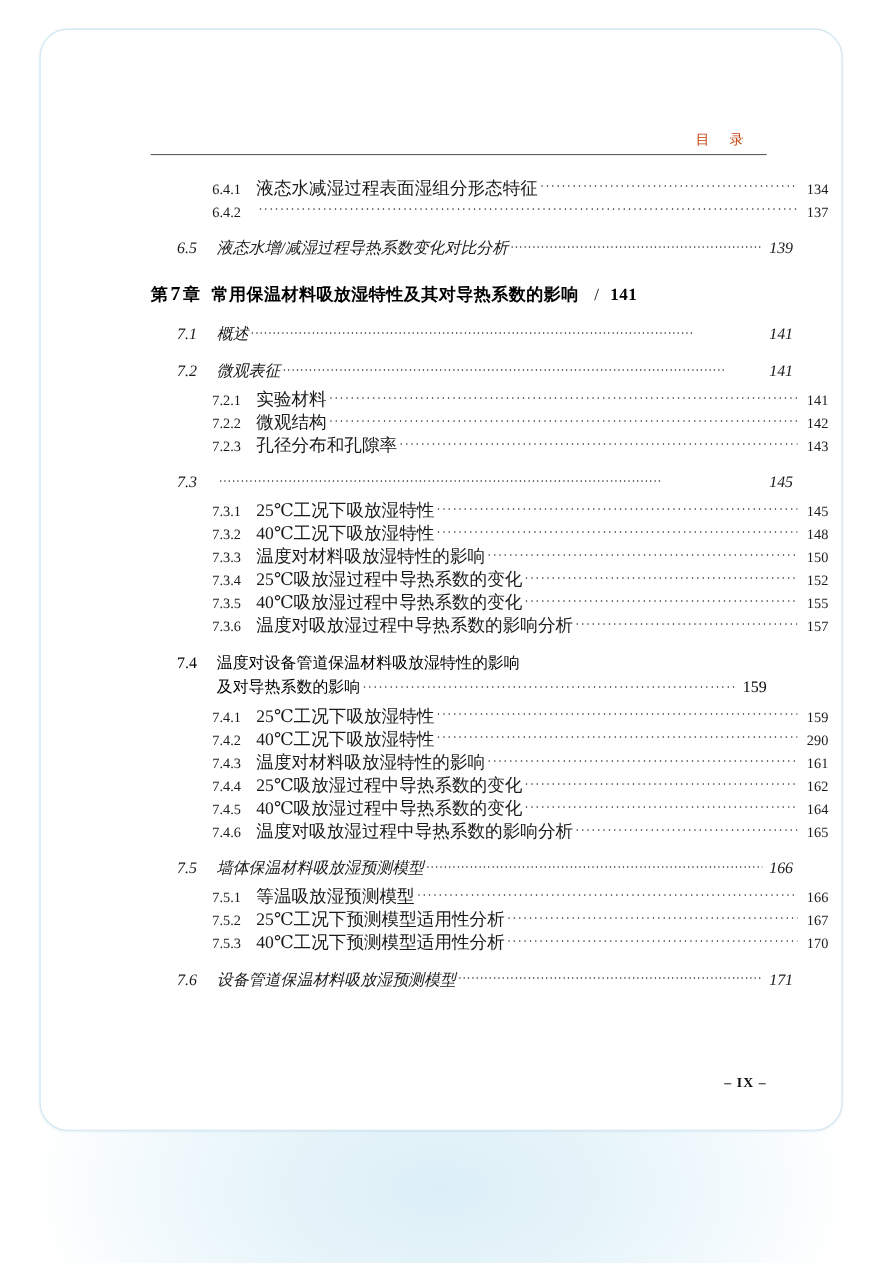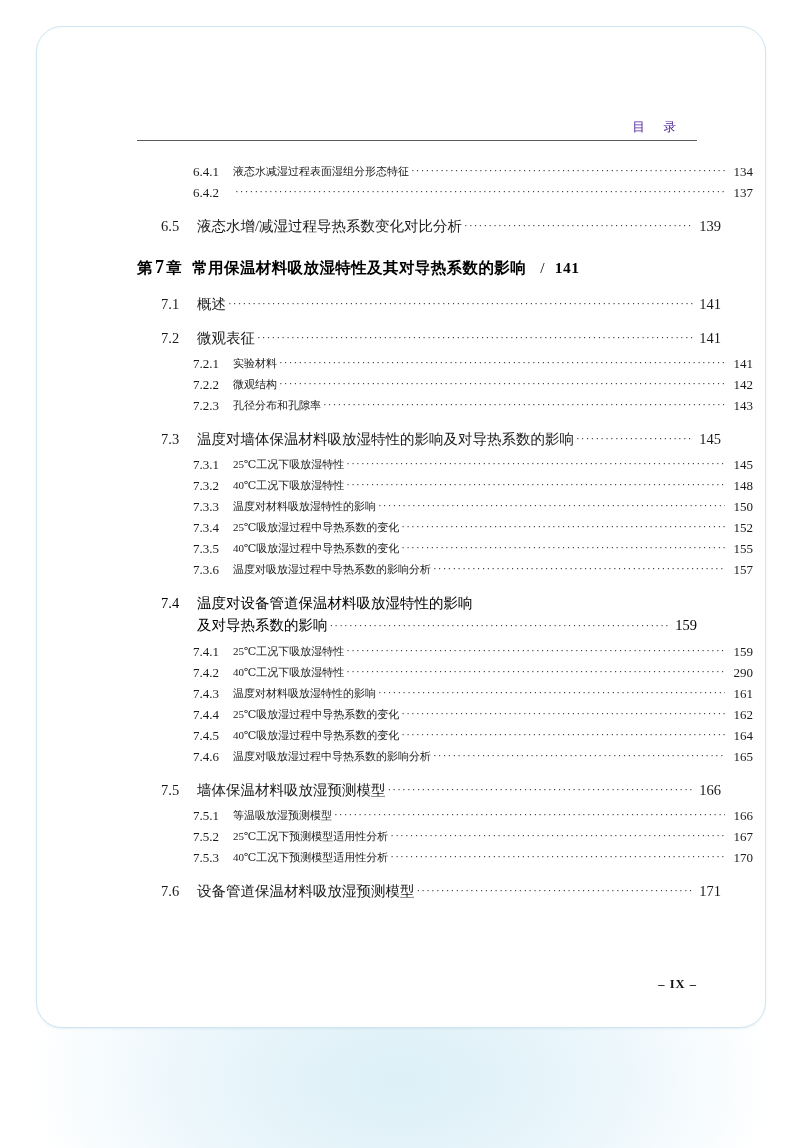--- a/index.html
+++ b/index.html
@@ -45,21 +45,21 @@
   .runhead {
     position: relative;
     height: 26px;
     margin-bottom: 16px;
   }
   .runhead-title {
     position: absolute;
     right: 18px;
     top: 0;
     font-size: 12.5px;
-    color: #4c1d95;
+    color: #c2410c;
     letter-spacing: 3px;
     font-family: "Liberation Serif", "DejaVu Serif", serif;
   }
   .runhead-rule {
     position: absolute;
     left: 0;
     right: 0;
     top: 21px;
     height: 1px;
     background: #5b5b5b;
@@ -106,29 +106,30 @@
     min-width: 26px;
   }
 
   
   .lvl3 {
     font-size: 13px;
     line-height: 21px;
     padding-left: 56px;
   }
   .lvl3 .num { width: 40px; }
-  .lvl3 .txt { font-size: 11px; }
+  .lvl3 .txt { font-size: 16px; }
 
   
   .lvl2 {
     font-size: 14.5px;
     line-height: 22px;
     padding-left: 24px;
     margin-top: 12px;
     margin-bottom: 4px;
+    font-style: italic;
   }
   .lvl2 .num { width: 36px; }
   .lvl2.first { margin-top: 14px; }
 
   
   .lvl2-multi {
     padding-left: 24px;
     margin-top: 12px;
     margin-bottom: 4px;
     font-size: 14.5px;
@@ -257,21 +258,20 @@
 
       <div class="row lvl3">
         <span class="num">7.2.3</span>
         <span class="txt">孔径分布和孔隙率</span>
         <span class="leader">······································································································</span>
         <span class="pg">143</span>
       </div>
 
       <div class="row lvl2">
         <span class="num">7.3</span>
-        <span class="txt">温度对墙体保温材料吸放湿特性的影响及对导热系数的影响</span>
         <span class="leader">······································································································</span>
         <span class="pg">145</span>
       </div>
 
       <div class="row lvl3">
         <span class="num">7.3.1</span>
         <span class="txt">25℃工况下吸放湿特性</span>
         <span class="leader">······································································································</span>
         <span class="pg">145</span>
       </div>

